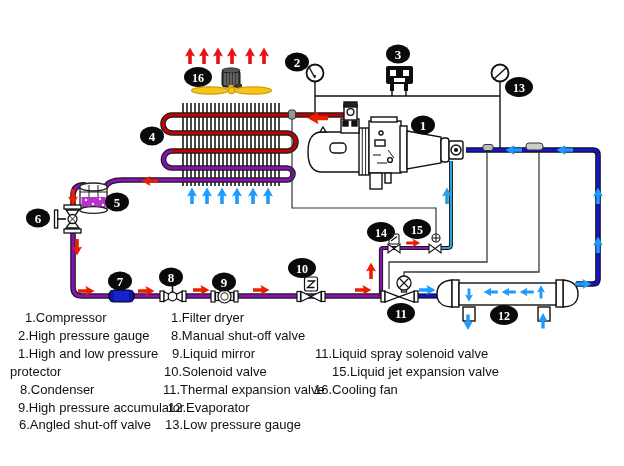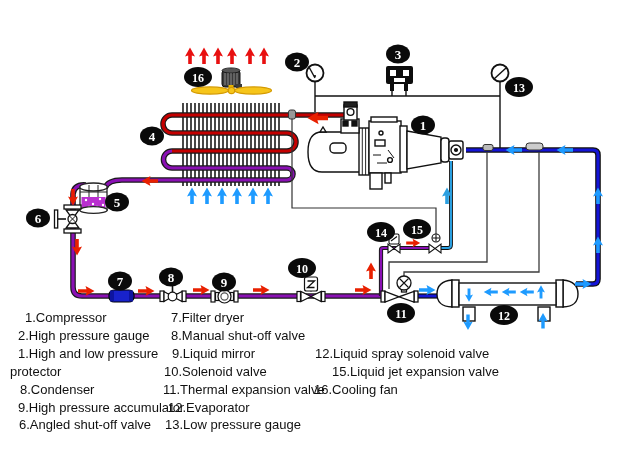--- a/index.html
+++ b/index.html
@@ -350,25 +350,25 @@
 </svg>
 
 <div>
   <div class="legend-line" style="left:25px;top:310px">1.Compressor</div>
   <div class="legend-line" style="left:18px;top:328px">2.High pressure gauge</div>
   <div class="legend-line" style="left:18px;top:346px">1.High and low pressure</div>
   <div class="legend-line" style="left:10px;top:364px">protector</div>
   <div class="legend-line" style="left:20px;top:382px">8.Condenser</div>
   <div class="legend-line" style="left:18px;top:400px">9.High pressure accumulator</div>
   <div class="legend-line" style="left:19px;top:417px">6.Angled shut-off valve</div>
-  <div class="legend-line" style="left:171px;top:310px">7.Filter dryer</div>
+  <div class="legend-line" style="left:171px;top:310px">1.Filter dryer</div>
   <div class="legend-line" style="left:171px;top:328px">8.Manual shut-off valve</div>
   <div class="legend-line" style="left:172px;top:346px">9.Liquid mirror</div>
   <div class="legend-line" style="left:164px;top:364px">10.Solenoid valve</div>
   <div class="legend-line" style="left:163px;top:382px">11.Thermal expansion valve</div>
   <div class="legend-line" style="left:168px;top:400px">12.Evaporator</div>
   <div class="legend-line" style="left:165px;top:417px">13.Low pressure gauge</div>
-  <div class="legend-line" style="left:315px;top:346px">12.Liquid spray solenoid valve</div>
+  <div class="legend-line" style="left:315px;top:346px">11.Liquid spray solenoid valve</div>
   <div class="legend-line" style="left:332px;top:364px">15.Liquid jet expansion valve</div>
   <div class="legend-line" style="left:314px;top:382px">16.Cooling fan</div>
 </div>
 
 </div>
 
 </body></html>

